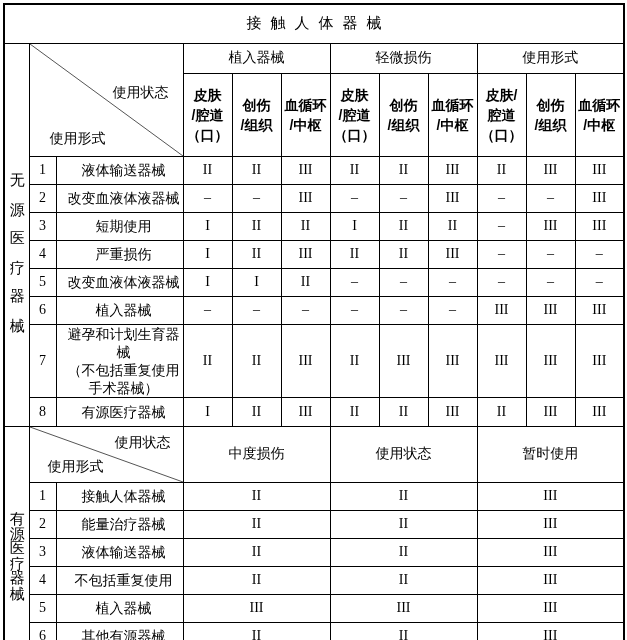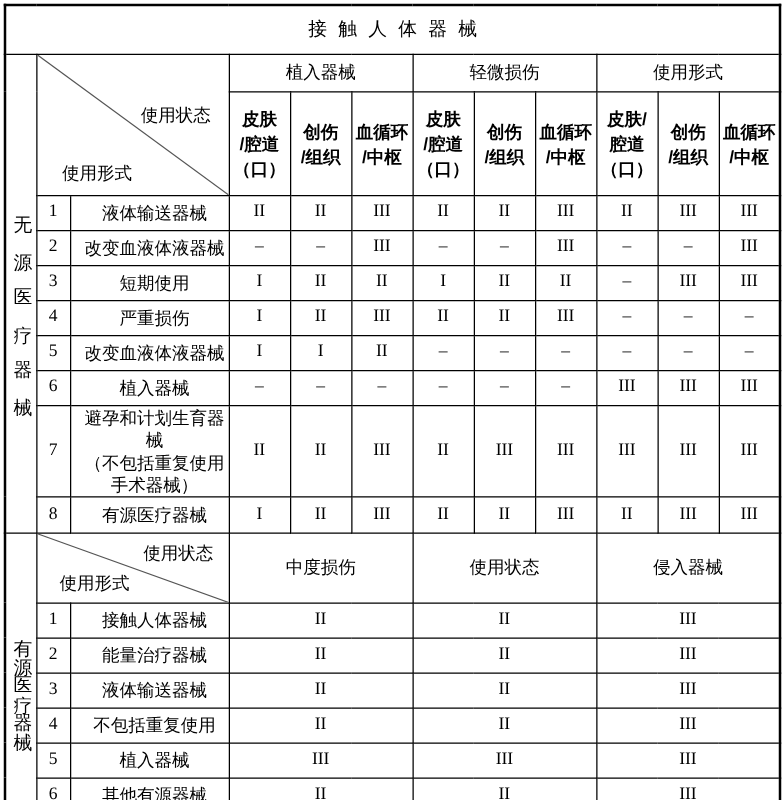--- a/index.html
+++ b/index.html
@@ -210,21 +210,21 @@
     <td rowspan="7" class="vlabel-cell vlabel-2"><span>有源医疗器械</span></td>
     <td colspan="2" class="diag-cell">
       <svg viewBox="0 0 100 100" preserveAspectRatio="none">
               <line x1="0" y1="0" x2="100" y2="100" stroke="#555" stroke-width="1" vector-effect="non-scaling-stroke"></line>
             </svg>
       <span class="diag-lbl dt2-state">使用状态</span>
       <span class="diag-lbl dt2-form">使用形式</span>
     </td>
     <td colspan="3">中度损伤</td>
     <td colspan="3">使用状态</td>
-    <td colspan="3">侵入器械</td>
+    <td colspan="3">暂时使用</td>
   </tr>
 
   <tr class="h-br">
     <td class="rv">1</td>
     <td class="name-cell">接触人体器械</td>
     <td colspan="3" class="rv">II</td>
     <td colspan="3" class="rv">II</td>
     <td colspan="3" class="rv">III</td>
   </tr>
   <tr class="h-br">

